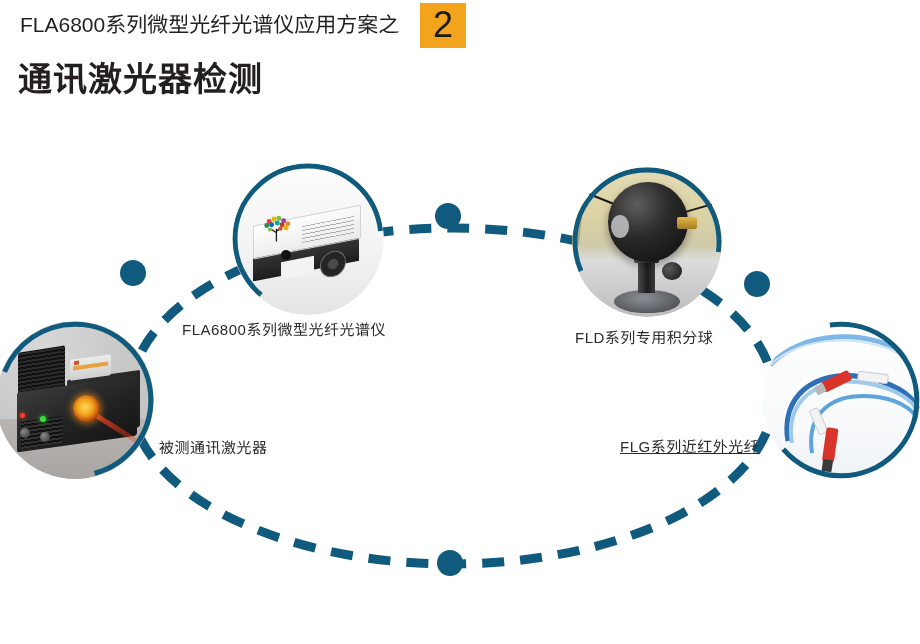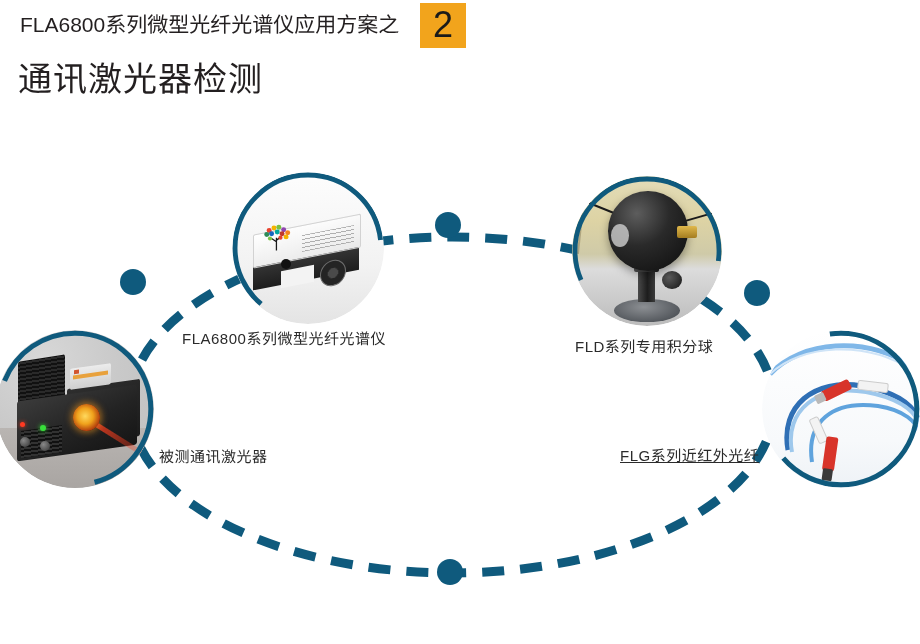--- a/index.html
+++ b/index.html
@@ -26,25 +26,25 @@
   }
   .badge-num{
     position:absolute;inset:0;
     display:flex;align-items:center;justify-content:center;
     font-size:36px;line-height:1;color:#1a1a1a;font-weight:400;
     padding-bottom:2px;
   }
   .title{
     position:absolute;left:2px;top:57px;
     font-size:34px;line-height:44px;color:#231f20;
-    font-weight:400;letter-spacing:1px;white-space:nowrap;
-  }
-
-  
-  .diagram{position:absolute;left:0;top:12px;width:920px;height:574px;}
+    font-weight:700;letter-spacing:1px;white-space:nowrap;
+  }
+
+  
+  .diagram{position:absolute;left:0;top:3px;width:920px;height:574px;}
   .ring-svg{position:absolute;left:0;top:0;width:920px;height:644px;}
 
   
   .bubble{
     position:absolute;border-radius:50%;
     overflow:hidden;
     box-sizing:border-box;
   }
   .bubble .photo{position:absolute;inset:0;border-radius:50%;overflow:hidden;}
   .bubble .rim{

